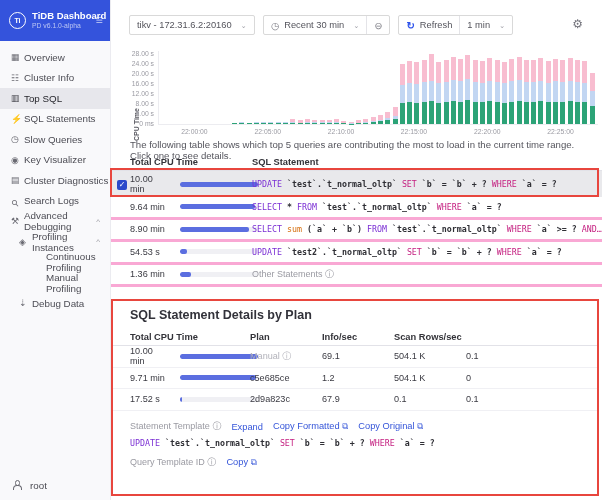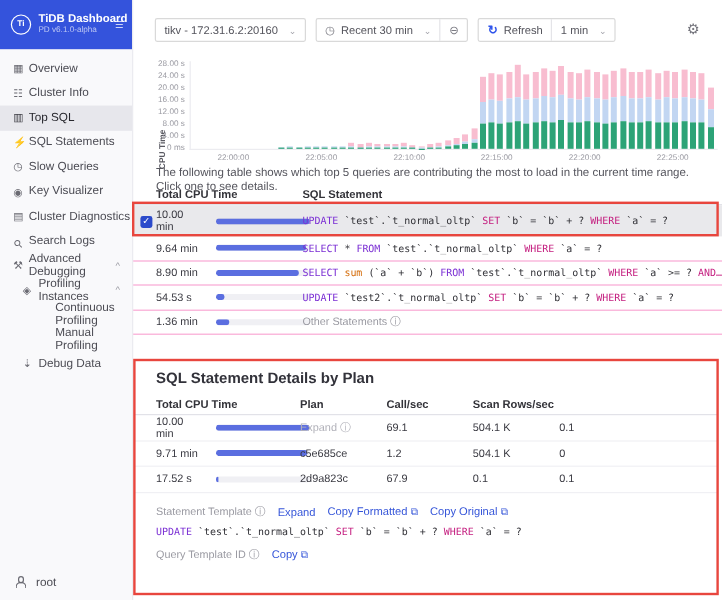--- a/index.html
+++ b/index.html
@@ -42,30 +42,30 @@
   .chart-plot{position:absolute;left:47px;top:7px;width:439px;height:73px;border-left:1px solid #ececf0;border-bottom:1px solid #ececf0;box-sizing:content-box;display:flex;align-items:flex-end;gap:2.3px;}
   .bar{flex:0 0 5px;display:flex;flex-direction:column-reverse;}
   .bar-seg{width:100%;}
   .ytick{position:absolute;left:0;width:43px;text-align:right;font-size:6.8px;color:#9a9aa2;}
   .xtick{position:absolute;top:84px;width:44px;text-align:center;font-size:6.8px;color:#9a9aa2;}
   
   .desc{position:absolute;left:130px;top:139px;width:460px;font-size:9.6px;color:#55555d;}
   
   .top-table{position:absolute;left:111px;top:154px;width:491px;}
   .tt-head{display:grid;grid-template-columns:122px 1fr;padding-left:19px;height:16px;align-items:center;border-bottom:1px solid #e2e2e8;font-size:9.3px;font-weight:bold;color:#333339;}
-  .tt-row{position:relative;display:grid;grid-template-columns:122px 1fr;padding-left:19px;height:19.5px;align-items:center;border-bottom:1px solid #f9a8d4;cursor:pointer;}
+  .tt-row{position:relative;display:grid;grid-template-columns:122px 1fr;padding-left:19px;height:19.5px;align-items:center;border-bottom:3px solid #f9a8d4;cursor:pointer;}
   .tt-row.selected{height:26px;background:#e9e9ec;border-bottom:none;}
   .cpu-cell{display:flex;align-items:center;gap:14px;font-size:9.1px;color:#3a3a42;}
   .cpu-val{width:36px;flex:0 0 auto;}
   .bar-track{width:78px;height:5px;background:#f0f0f4;border-radius:2px;overflow:hidden;flex:0 0 auto;}
   .tt-row.selected .bar-track{background:#dadade;}
   .bar-fill{height:100%;background:#5b6ee0;border-radius:2px;}
   .sql-cell{font-family:"DejaVu Sans Mono",monospace;font-size:8.3px;white-space:nowrap;overflow:hidden;color:#2f2f35;}
   .checkbox{position:absolute;left:6px;top:8.5px;width:10px;height:10px;background:#2b4acb;border-radius:2px;color:#fff;font-size:8px;line-height:10px;text-align:center;}
-  .tk-kw{color:#7b2fd4;}.tk-kw2{color:#c41d7f;}.tk-fn{color:#d46b08;}.tk-id{color:#2f2f35;}
+  .tk-kw{color:#7b2fd4;}.tk-kw2{color:#c41d7f;}.tk-fn{color:#d46b08;}.tk-id{color:#2f2f35;font-weight:bold;}
   .tk-muted{color:#9a9aa2;font-family:"Liberation Sans",sans-serif;font-size:9px;}
   
   .details{position:absolute;left:112px;top:300px;width:486px;height:195px;background:#fff;box-sizing:border-box;}
   .dt-title{position:absolute;left:18px;top:8px;font-size:12.5px;font-weight:600;color:#32323a;}
   .dt-table{position:absolute;left:0;top:28px;width:100%;}
   .dt-head{display:grid;grid-template-columns:120px 72px 72px 72px 1fr;padding-left:18px;height:17px;align-items:center;border-bottom:1px solid #e2e2e8;font-size:9.3px;font-weight:bold;color:#333339;}
   .dt-row{display:grid;grid-template-columns:120px 72px 72px 72px 1fr;padding-left:18px;height:20.5px;align-items:center;border-bottom:1px solid #f0f0f4;font-size:9.1px;color:#3a3a42;cursor:pointer;}
   .plan-muted{color:#b2b2ba;}
   .stmt-block{position:absolute;left:18px;top:120px;right:10px;}
   .stmt-line{display:flex;align-items:center;gap:10px;font-size:9.3px;}
@@ -520,32 +520,32 @@
         </div>
       </div>
   </div>
 
   <div class="details" data-name="sql-statement-details-panel">
     <div class="dt-title" data-name="details-title">SQL Statement Details by Plan</div>
     <div class="dt-table" data-name="details-table">
       <div class="dt-head" data-name="details-table-header">
         <span data-name="column-total-cpu-time">Total CPU Time</span>
         <span data-name="column-plan">Plan</span>
-        <span data-name="column-call-sec">Call/sec</span>
+        <span data-name="column-call-sec">Info/sec</span>
         <span data-name="column-scan-rows-sec">Scan Rows/sec</span>
       </div>
       <div id="dt-body" data-name="details-table-body">
           <div class="dt-row" data-name="plan-row">
             <div class="cpu-cell" data-name="total-cpu-time-cell">
               <span class="cpu-val" data-name="cpu-time-value">10.00 min</span>
               <div class="bar-track" data-name="cpu-bar-track">
                 <div class="bar-fill" data-name="cpu-bar" style="width: 100%;"></div>
               </div>
             </div>
-            <span class="plan-muted" data-name="plan-cell">Expand ⓘ</span>
+            <span class="plan-muted" data-name="plan-cell">Manual ⓘ</span>
             <span data-name="call-sec-cell">69.1</span>
             <span data-name="scan-rows-sec-cell">504.1 K</span>
             <span data-name="scan-indexes-sec-cell">0.1</span>
           </div>
           <div class="dt-row" data-name="plan-row">
             <div class="cpu-cell" data-name="total-cpu-time-cell">
               <span class="cpu-val" data-name="cpu-time-value">9.71 min</span>
               <div class="bar-track" data-name="cpu-bar-track">
                 <div class="bar-fill" data-name="cpu-bar" style="width: 97%;"></div>
               </div>

